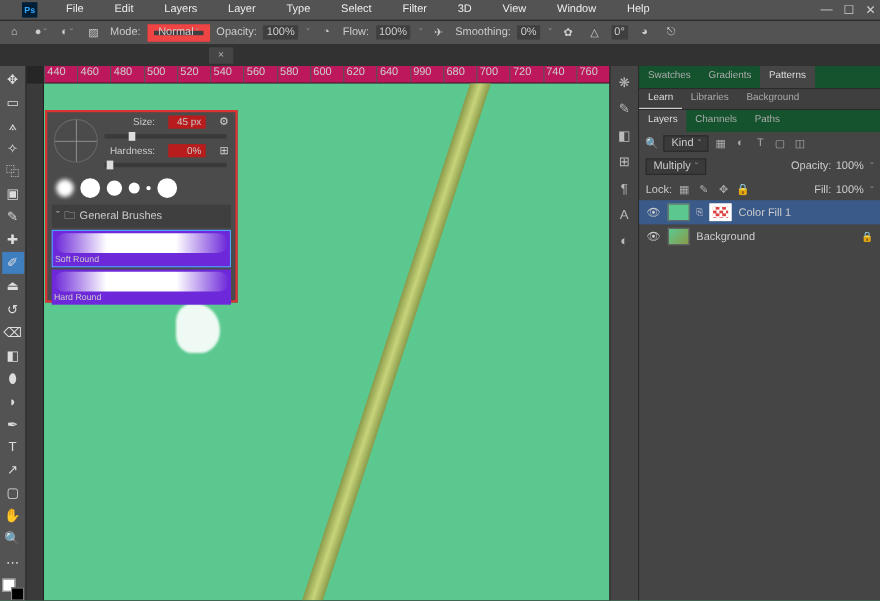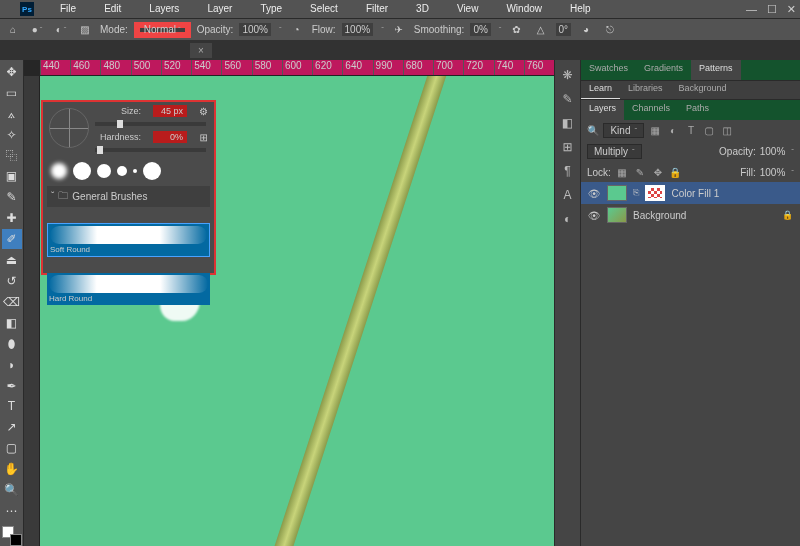--- a/index.html
+++ b/index.html
@@ -38,21 +38,21 @@
 .bp-row .v{background:#b91c1c;padding:1px 4px;font-size:9px;min-width:34px;text-align:right}
 .bp-slider{height:4px;background:#3a3a3a;margin:2px 8px;position:relative}
 .bp-slider .h{position:absolute;width:6px;height:8px;background:#ddd;top:-2px;left:20%}
 .bp-preview{position:absolute;left:6px;top:6px;width:40px;height:40px;border:1px solid #666;border-radius:50%}
 .bp-preview::before,.bp-preview::after{content:"";position:absolute;background:#888}
 .bp-preview::before{width:100%;height:1px;top:50%}
 .bp-preview::after{width:1px;height:100%;left:50%}
 .bp-dots{display:flex;gap:6px;padding:4px 8px;align-items:center;margin-top:6px}
 .bp-dots .d{border-radius:50%;background:#fff}
 .bp-folder{background:#3f3f3f;margin:2px 4px;padding:2px 4px;font-size:9px;display:flex;align-items:center;gap:4px}
-.bp-item{margin:16px 4px;padding:2px;background:#0369a1}
+.bp-item{margin:2px 4px;padding:2px;background:#6d28d9}
 .bp-item.sel{border:1px solid #4aa3ff}
 .bp-item .sw{height:18px;background:linear-gradient(90deg,transparent,#fff 30%,#fff 70%,transparent);border-radius:10px}
 .bp-item .nm{font-size:8px;color:#ccc;margin-top:1px}
 .rcol{width:26px;background:#454545;display:flex;flex-direction:column;align-items:center;gap:6px;padding-top:6px;border-left:1px solid #2a2a2a}
 .rcol .ic{width:18px;height:18px;display:flex;align-items:center;justify-content:center;font-size:12px;color:#bbb}
 .panels{width:220px;background:#454545;display:flex;flex-direction:column;border-left:1px solid #2a2a2a}
 .ptabs{display:flex;height:20px;background:#14532d}
 .ptabs .pt{padding:3px 8px;font-size:9px;color:#aaa}
 .ptabs .pt.act{background:#454545;color:#ddd}
 .psect{border-bottom:1px solid #2a2a2a}

